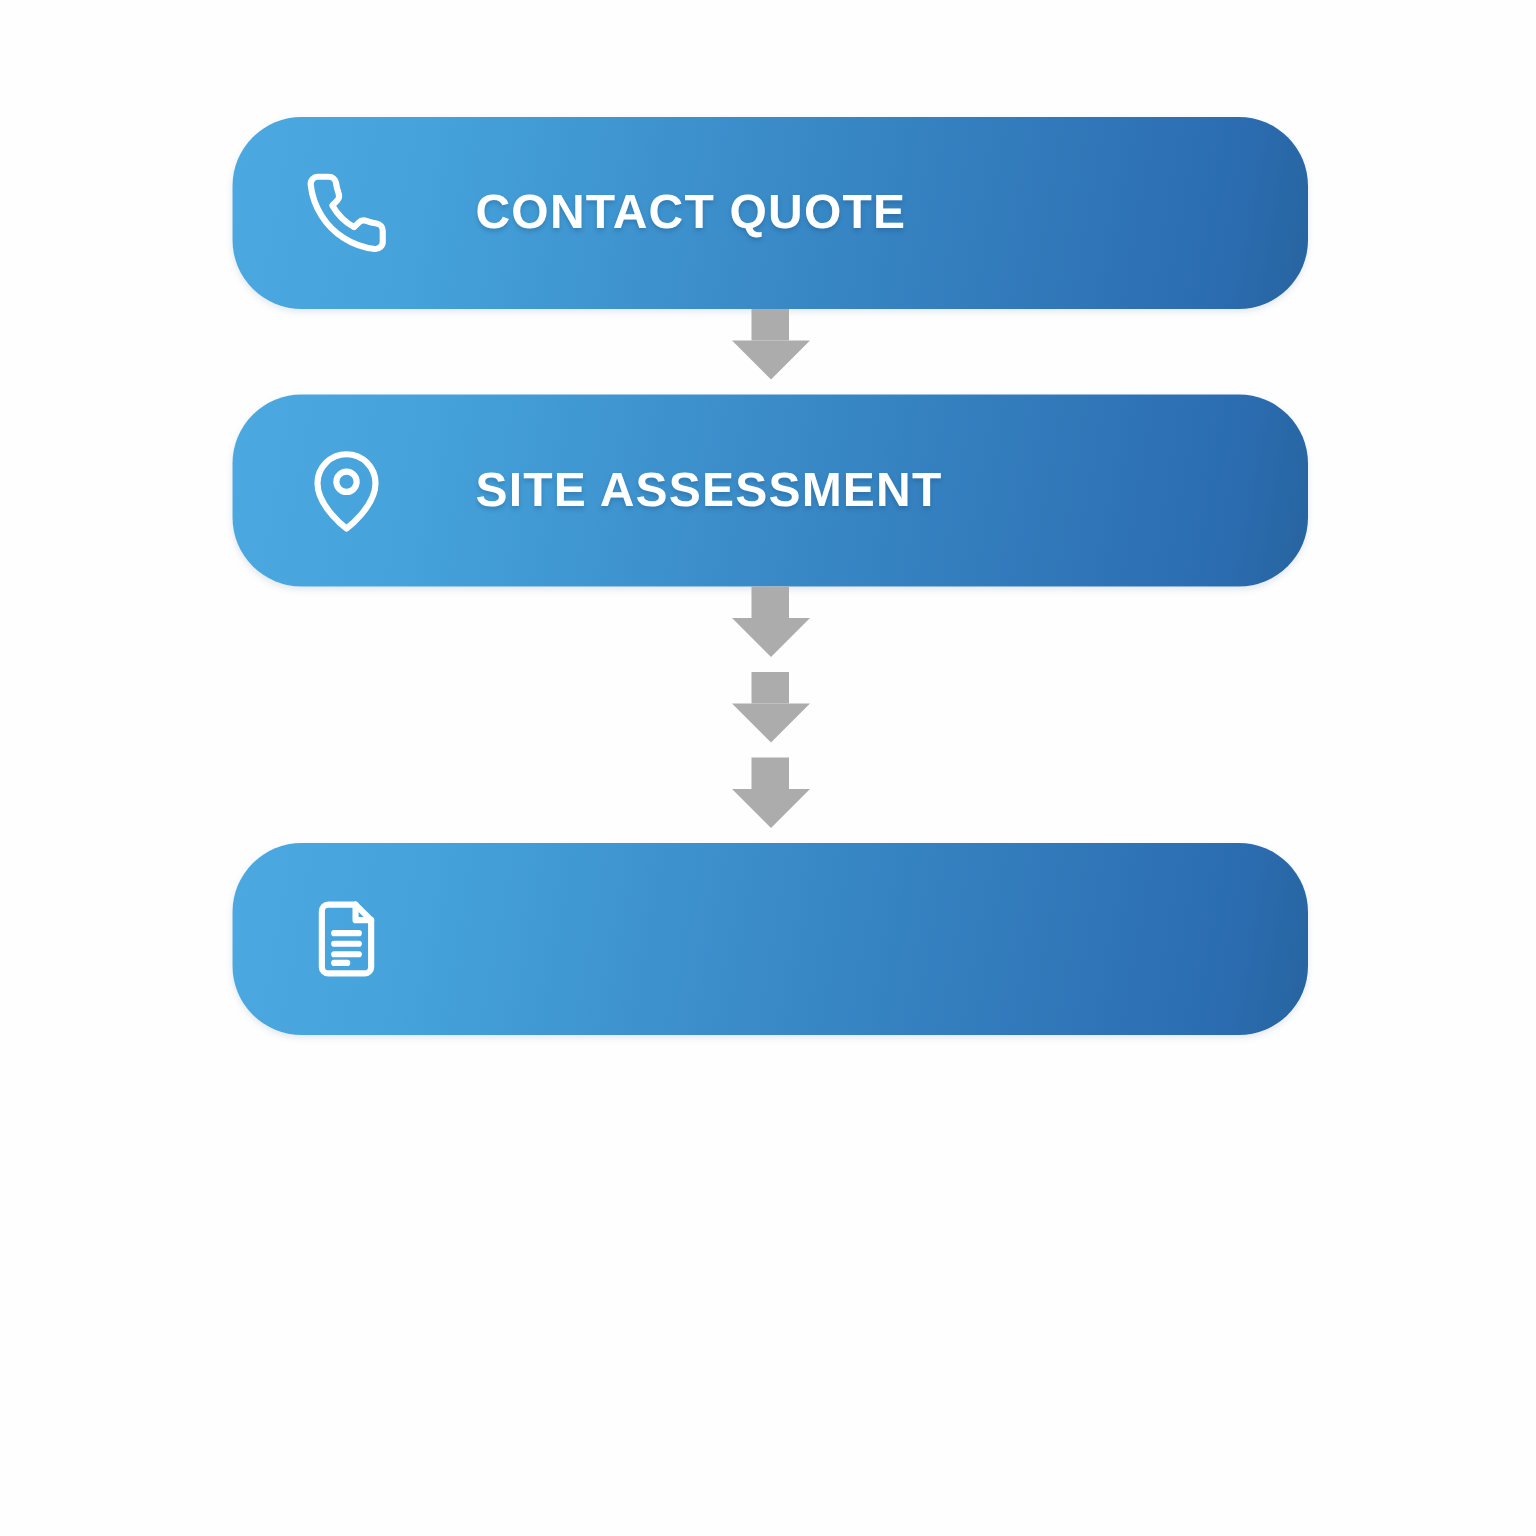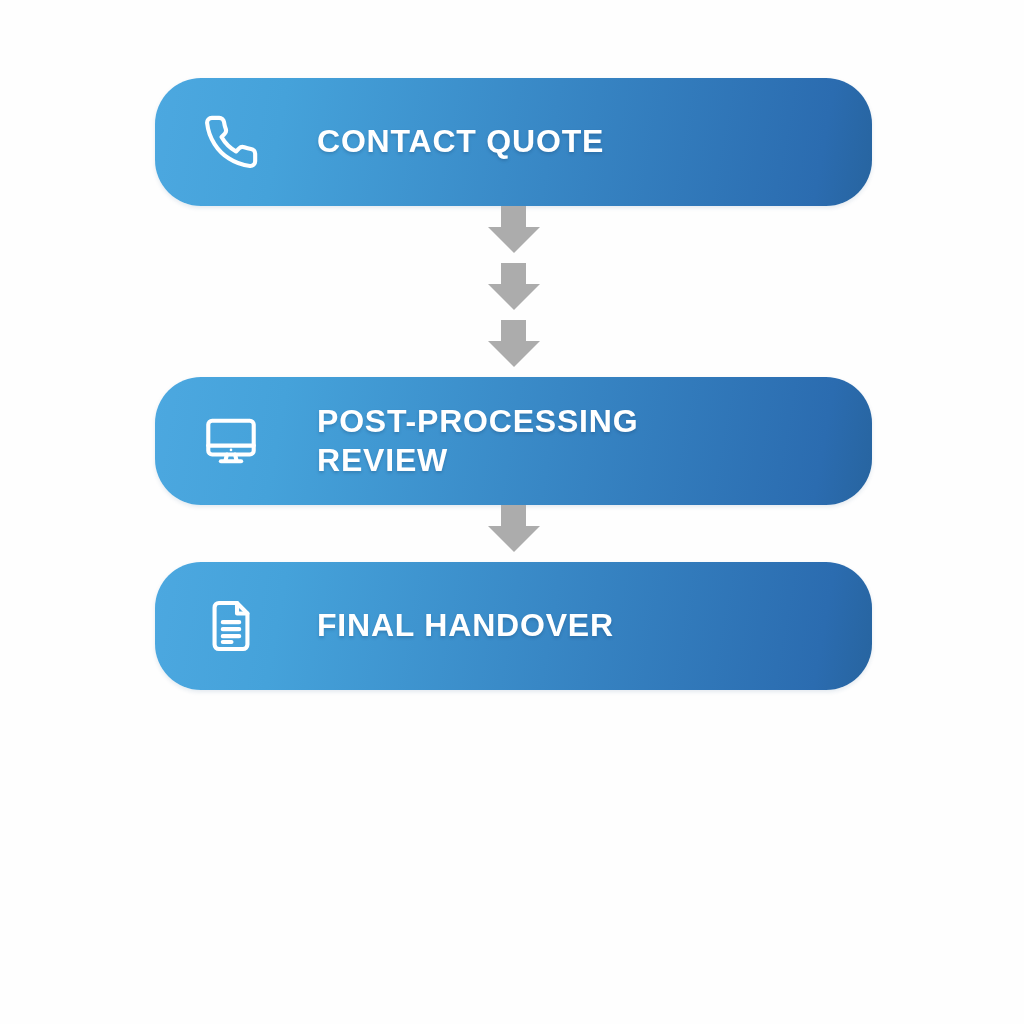--- a/index.html
+++ b/index.html
@@ -89,61 +89,57 @@
       <span class="step-label">CONTACT QUOTE</span>
     </div>
 
     <div class="connector">
       <div class="down-arrow">
         <div class="stem"></div>
           <div class="head"></div>
       </div>
     </div>
 
+    <div class="step">
+      <span class="step-icon">
+        <svg viewBox="0 0 24 24">
+          <path d="M20 10c0 6.5-8 12.5-8 12.5S4 16.5 4 10a8 8 0 0 1 16 0z"></path>
+          <circle cx="12" cy="9.6" r="2.8"></circle>
+        </svg>
+      </span>
+      <span class="step-label">SITE ASSESSMENT</span>
+    </div>
+
+    <div class="connector">
+      <div class="down-arrow">
+        <div class="stem"></div>
+          <div class="head"></div>
+      </div>
+    </div>
+
 
     <div class="connector">
       <div class="down-arrow">
         <div class="stem"></div>
           <div class="head"></div>
       </div>
     </div>
 
 
     <div class="connector">
       <div class="down-arrow">
         <div class="stem"></div>
           <div class="head"></div>
       </div>
     </div>
 
     <div class="step">
       <span class="step-icon">
         <svg viewBox="0 0 24 24">
-          <rect x="2.6" y="3.6" width="18.8" height="14" rx="1.6"></rect>
-          <path d="M2.6 13.9h18.8"></path>
-          <circle cx="12" cy="15.7" r="0.55" fill="#ffffff" stroke="none"></circle>
-          <path d="M10.3 17.6l-0.6 2.6 M13.7 17.6l0.6 2.6"></path>
-          <path d="M7.8 20.4h8.4"></path>
-        </svg>
-      </span>
-      <span class="step-label">POST-PROCESSING REVIEW</span>
-    </div>
-
-    <div class="connector">
-      <div class="down-arrow">
-        <div class="stem"></div>
-          <div class="head"></div>
-      </div>
-    </div>
-
-    <div class="step">
-      <span class="step-icon">
-        <svg viewBox="0 0 24 24">
           <path d="M14.5 2.5H7a1.8 1.8 0 0 0-1.8 1.8v15.4A1.8 1.8 0 0 0 7 21.5h10a1.8 1.8 0 0 0 1.8-1.8V6.8z"></path>
           <path d="M14.5 2.5v4.3h4.3"></path>
           <path d="M8.6 10.4h6.8 M8.6 13.3h6.8 M8.6 16.2h6.8 M8.6 18.6h3.6"></path>
         </svg>
       </span>
-      <span class="step-label">FINAL HANDOVER</span>
     </div>
 
   </div>
 </div>
 
 </body></html>

